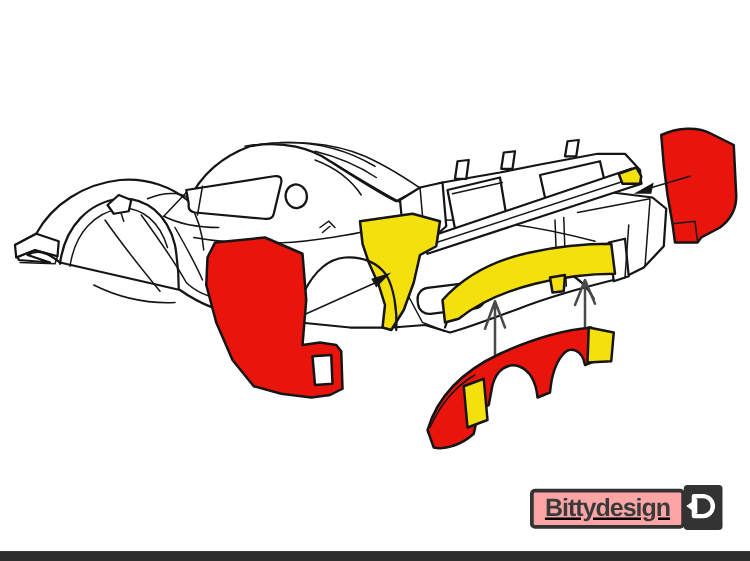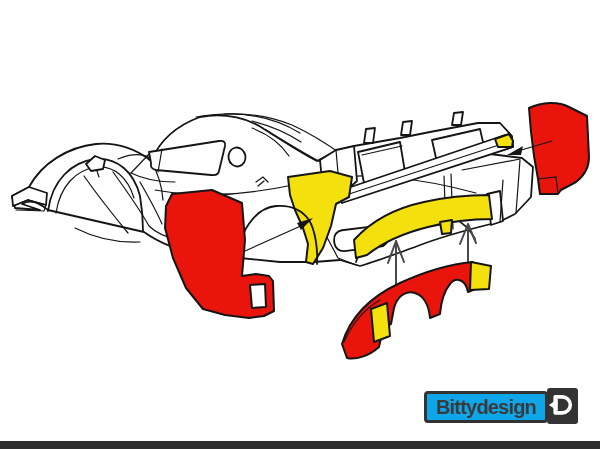--- a/index.html
+++ b/index.html
@@ -5,23 +5,23 @@
   html,body{margin:0;padding:0;background:#ffffff;}
   .stage{position:relative;width:600px;height:449px;background:#ffffff;overflow:hidden;
          font-family:"Liberation Sans", sans-serif;}
   svg{position:absolute;left:0;top:0;display:block;}
   .ln{stroke:#151515;stroke-width:1.8;fill:none;stroke-linecap:round;stroke-linejoin:round;}
   .lnw{stroke:#151515;stroke-width:1.8;fill:#ffffff;stroke-linecap:round;stroke-linejoin:round;}
   .thin{stroke:#151515;stroke-width:1.2;fill:none;stroke-linecap:round;}
   .arrow{stroke:#4a4a4a;stroke-width:2;fill:none;stroke-linecap:round;}
   .part{stroke:#151515;stroke-width:2;stroke-linejoin:round;}
   .logo{position:absolute;left:424px;top:388px;width:156px;height:37px;}
-  .logo-box{position:absolute;left:0;top:3px;width:118px;height:26px;background:#0ea5e9;
+  .logo-box{position:absolute;left:0;top:3px;width:118px;height:26px;background:#fca5a5;
             border:3px solid #333333;border-radius:4px;display:flex;align-items:center;
-            justify-content:center;}
+            justify-content:center;text-decoration:underline;}
   .logo-box span{font-weight:bold;font-size:20px;color:#3a3a3a;letter-spacing:-0.8px;
                  font-family:"Liberation Sans", sans-serif;line-height:1;}
   .logo-sq{position:absolute;left:123px;top:0;width:31px;height:36px;background:#333333;
            border-radius:3px;display:flex;align-items:center;justify-content:center;}
   .footer-bar{position:absolute;left:0;top:441px;width:600px;height:8px;background:#2d2d2d;}
 </style>
 </head>
 <body>
 
 <div class="stage">

